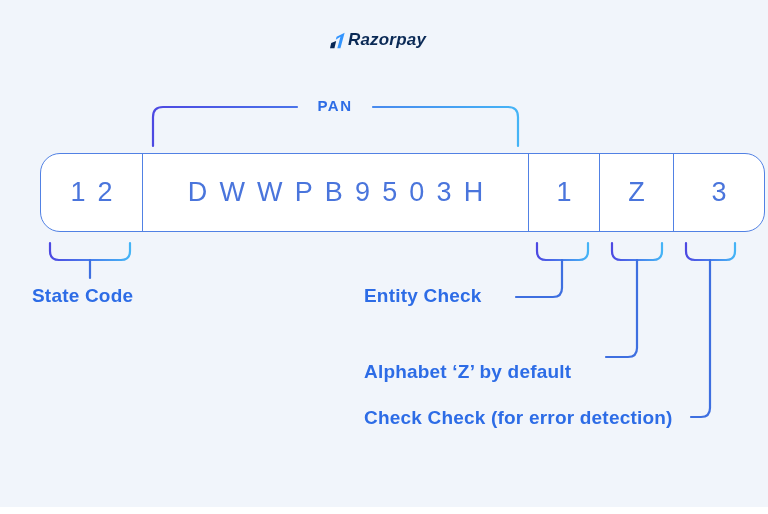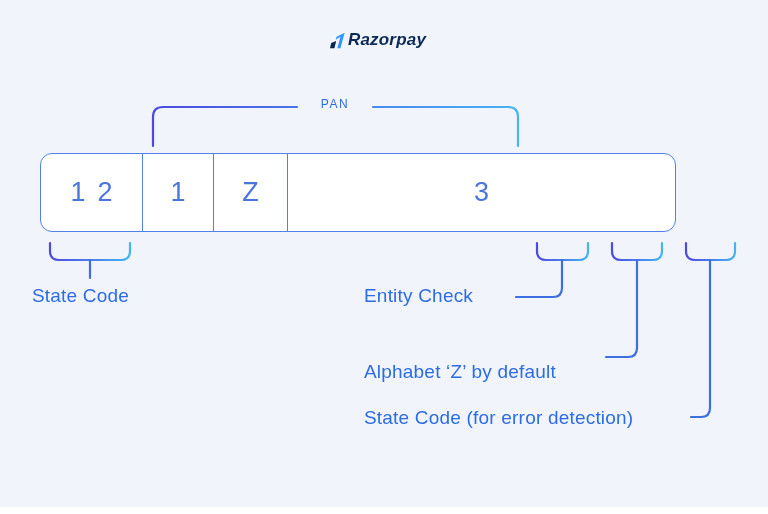--- a/index.html
+++ b/index.html
@@ -16,46 +16,46 @@
   }
   .logo-mark{display:inline-flex;align-items:center;}
   .logo-text{
     font-size:17px;font-weight:700;font-style:italic;
     color:#0b2a56;letter-spacing:.2px;
   }
   .connectors{position:absolute;left:0;top:0;pointer-events:none;}
   .pan-label{
     position:absolute;left:300px;top:97px;width:70px;
     text-align:center;
-    font-size:12px;font-weight:400;color:#2d6ce6;letter-spacing:1.5px;
+    font-size:15px;font-weight:700;color:#2d6ce6;letter-spacing:1.5px;
   }
   .box-row{
-    position:absolute;left:40px;top:153px;width:636px;height:79px;
+    position:absolute;left:40px;top:153px;width:725px;height:79px;
     box-sizing:border-box;
     background:#ffffff;
     border:1.5px solid #5181e4;
-    border-radius:12px;
+    border-radius:20px;
     display:flex;
     justify-content:center;
   }
   .cell{
     box-sizing:border-box;
     display:flex;align-items:center;justify-content:center;
     font-size:27px;font-weight:400;color:#4a75dc;
     letter-spacing:.45em;text-indent:.45em;
     white-space:nowrap;
   }
   .c0{width:101px;}
   .c1{width:386px;border-left:1.5px solid #5181e4;}
   .c2{width:71px;border-left:1.5px solid #5181e4;}
   .c3{width:74px;border-left:1.5px solid #5181e4;}
   .c4{flex:1;border-left:1.5px solid #5181e4;}
   .lbl{
     position:absolute;
-    font-size:19px;font-weight:400;color:#2d6ce6;
+    font-size:19px;font-weight:700;color:#2d6ce6;
     letter-spacing:.2px;white-space:nowrap;
   }
   .lbl-state{left:32px;top:285px;}
   .lbl-entity{left:364px;top:285px;}
   .lbl-alphabet{left:364px;top:347px;margin-top:14px;}
   .lbl-check{left:364px;top:407px;}
   .bottom-strip{
     position:absolute;left:0;right:0;bottom:0;height:7px;background:#ffffff;
   }
 </style>
@@ -111,24 +111,25 @@
     <path d="M637 260 V348 Q637 357 628 357 H606" stroke="#3e6fe0" stroke-width="2.2" stroke-linecap="round"></path>
 
     <path d="M686 243 V251 Q686 260 695 260 H726 Q735 260 735 251 V243" stroke="url(#gE)" stroke-width="2.2" stroke-linecap="round"></path>
     <path d="M710 260 V408 Q710 417 701 417 H691" stroke="#3e6fe0" stroke-width="2.2" stroke-linecap="round"></path>
   </svg>
 
   <div class="pan-label">PAN</div>
 
   <div class="box-row">
     <div class="cell c0">12</div>
+    <div class="cell c1">DWWPB9503H</div>
     <div class="cell c2">1</div>
     <div class="cell c3">Z</div>
     <div class="cell c4">3</div>
   </div>
 
   <div class="lbl lbl-state">State Code</div>
   <div class="lbl lbl-entity">Entity Check</div>
   <div class="lbl lbl-alphabet">Alphabet ‘Z’ by default</div>
-  <div class="lbl lbl-check">State Code (for error detection)</div>
+  <div class="lbl lbl-check">Check Check (for error detection)</div>
 
   <div class="bottom-strip"></div>
 </div>
 
 </body></html>

